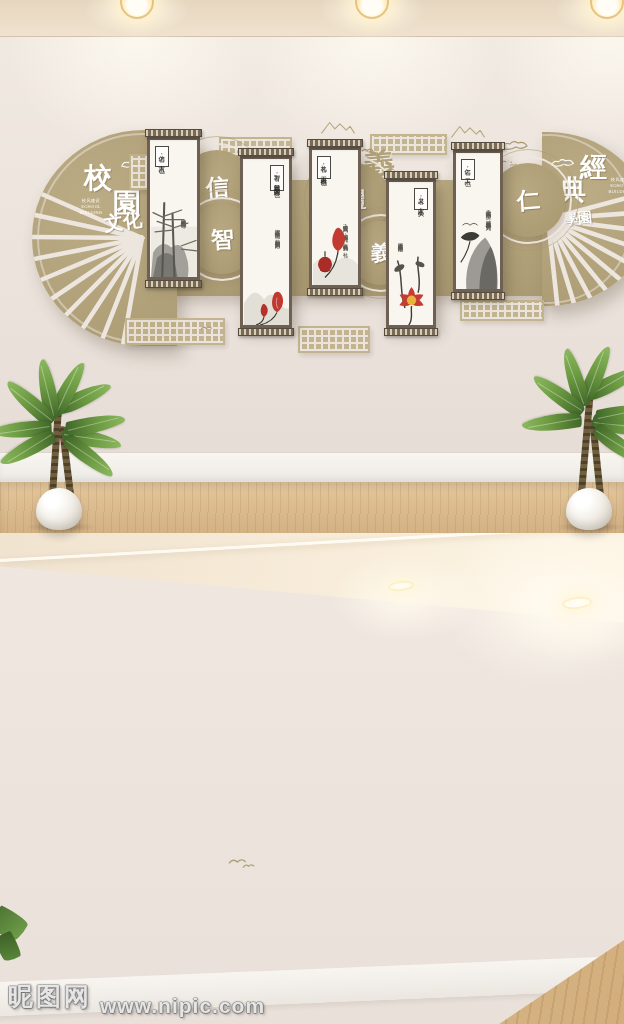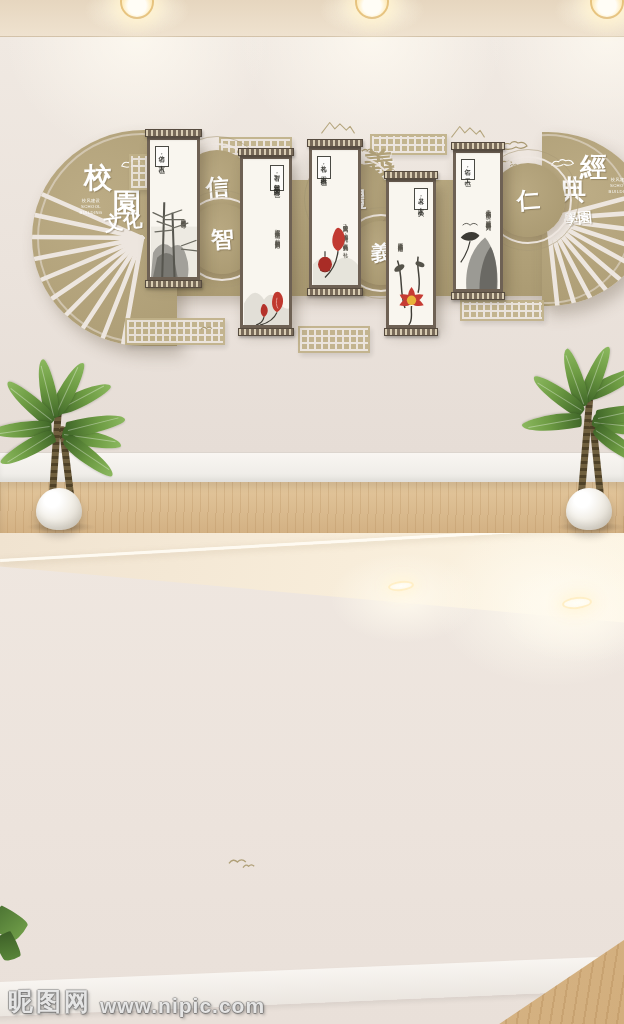--- a/index.html
+++ b/index.html
@@ -56,21 +56,21 @@
     clip-path:polygon(80% 100%,100% 30%,100% 100%);
     background:
       repeating-linear-gradient(99deg,rgba(166,122,70,.25) 0 2px,rgba(0,0,0,0) 2px 11px),
       linear-gradient(120deg,#e0c296,#d2ae7d);z-index:4;}
   .leaf-edge{position:absolute;z-index:5;}
   .leaf-edge .lf{position:absolute;background:linear-gradient(110deg,#4c7433,#72a04a);
     border-radius:8% 92% 25% 75%/75% 25% 92% 8%;}
   .birds2{position:absolute;left:226px;top:322px;z-index:2;}
 
   
-  .wm-left{position:absolute;left:8px;bottom:6px;z-index:50;display:flex;align-items:flex-end;gap:8px;
+  .wm-left{position:absolute;left:8px;bottom:6px;z-index:50;display:flex;align-items:flex-start;gap:8px;
     color:rgba(255,255,255,.82);
     text-shadow:1px 0 1px rgba(110,110,110,.7),-1px 0 1px rgba(110,110,110,.6),
       0 1px 1px rgba(90,90,90,.7),0 -1px 1px rgba(130,130,130,.5),2px 2px 3px rgba(60,60,60,.35);}
   .wm-logo{font-size:25px;font-weight:bold;letter-spacing:3px;}
   .wm-url{font-size:21px;font-weight:bold;letter-spacing:1px;margin-top:14px;}
   .wm-right{position:absolute;right:6px;bottom:10px;z-index:50;padding:3px 9px;
     background:rgba(95,95,95,.22);border-radius:2px;font-size:15px;letter-spacing:.4px;
     color:rgba(252,252,252,.92);text-shadow:0 1px 1px rgba(70,70,70,.8);}
 
   

